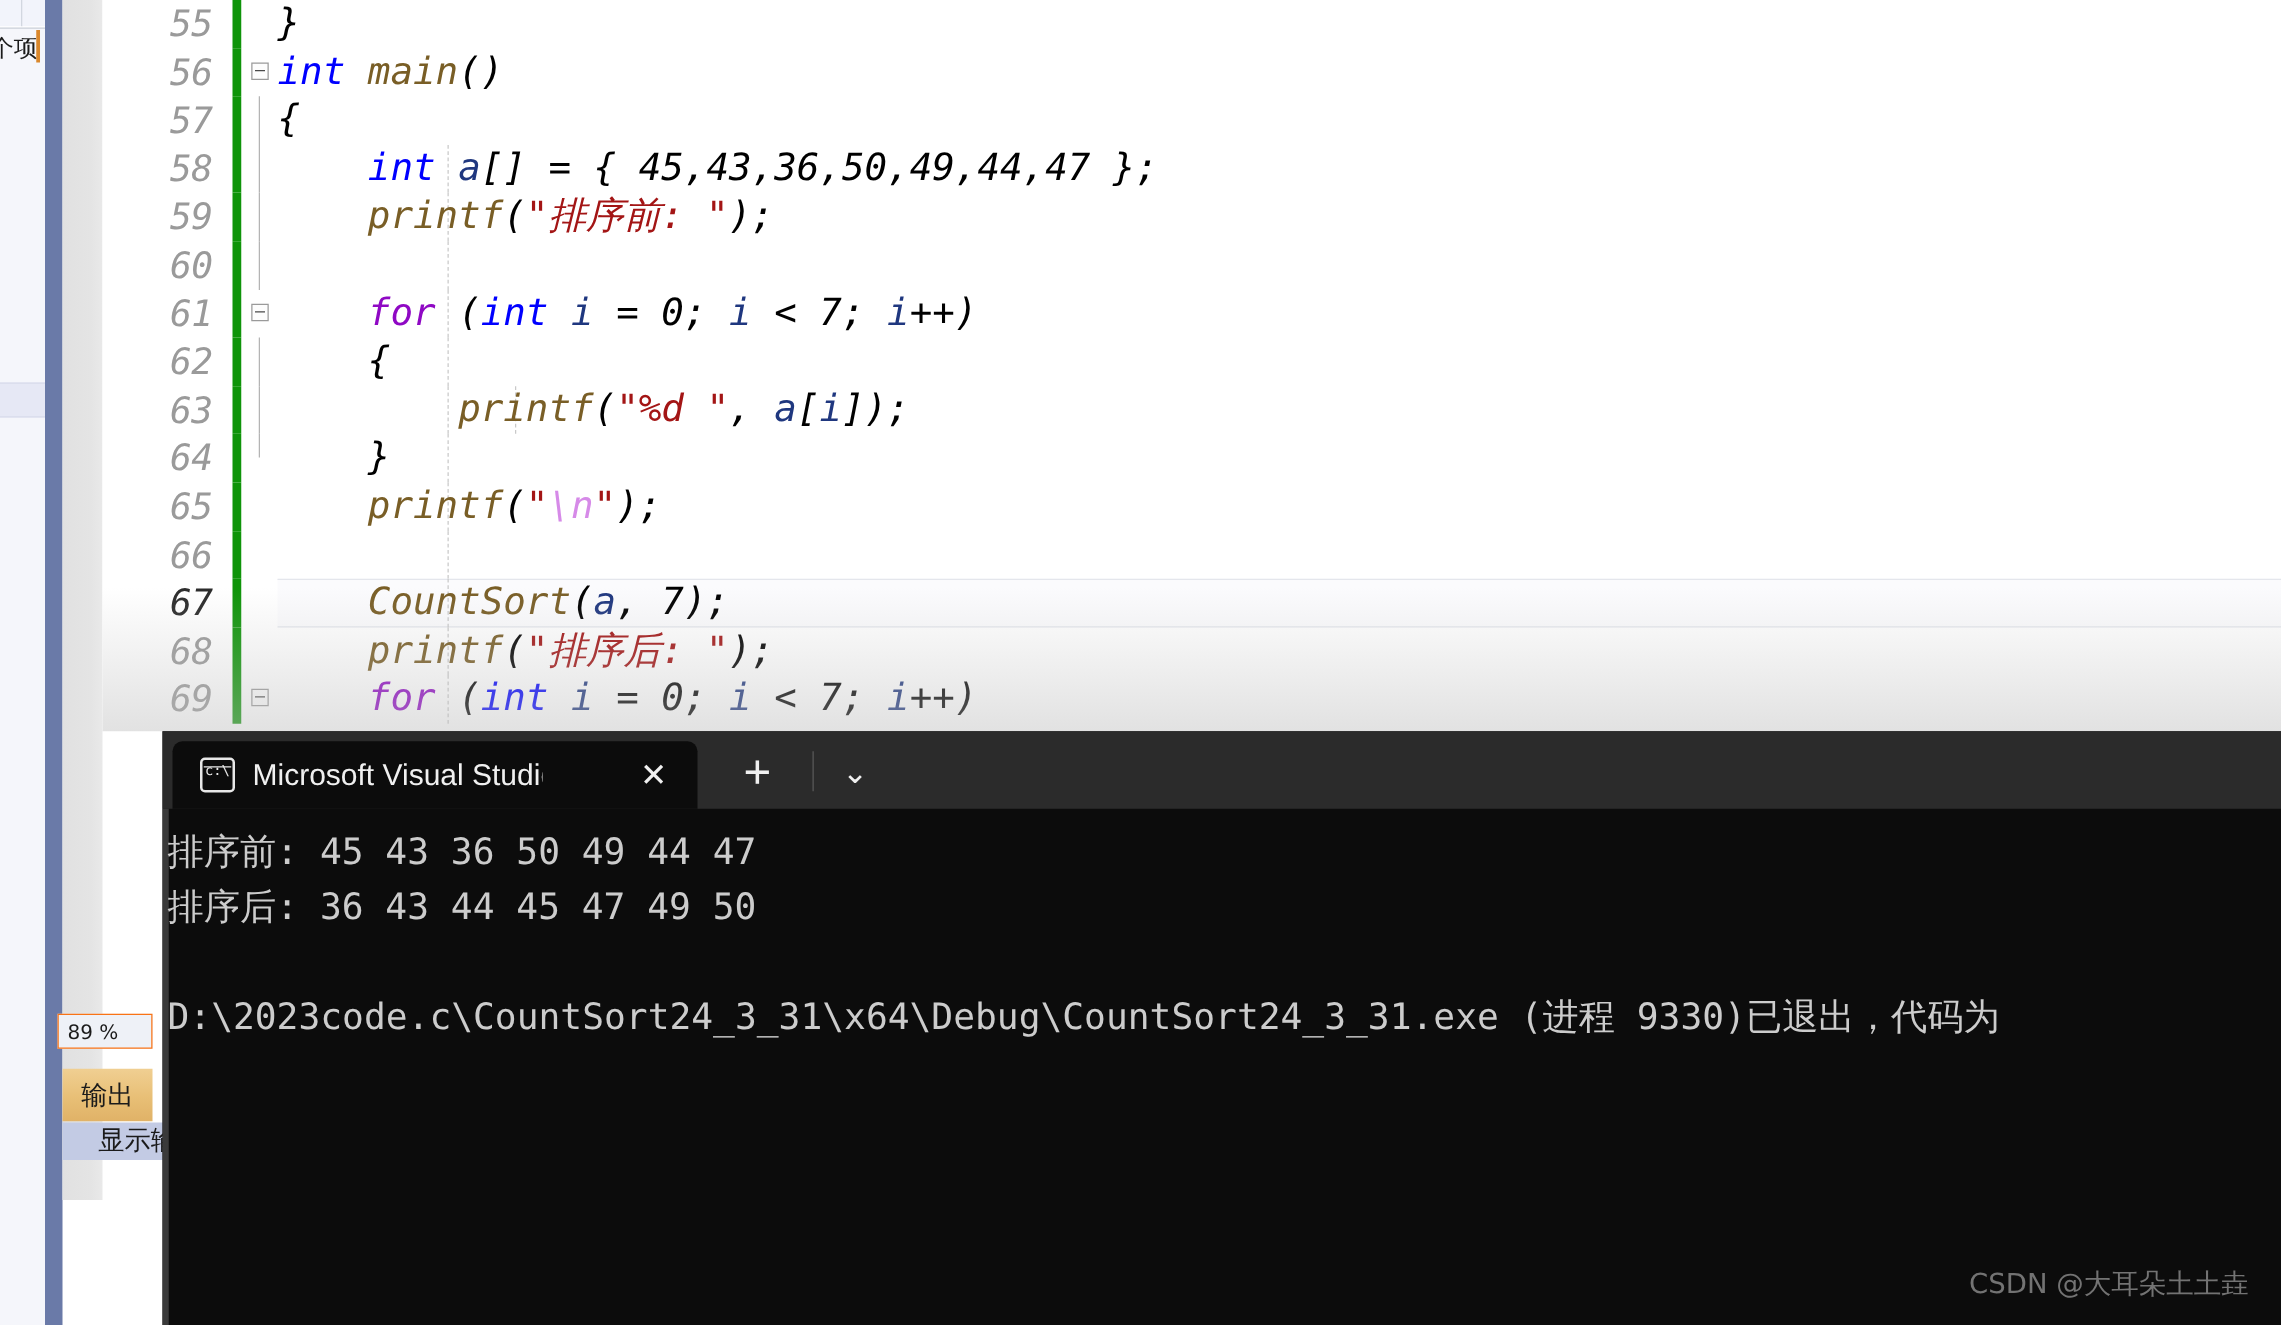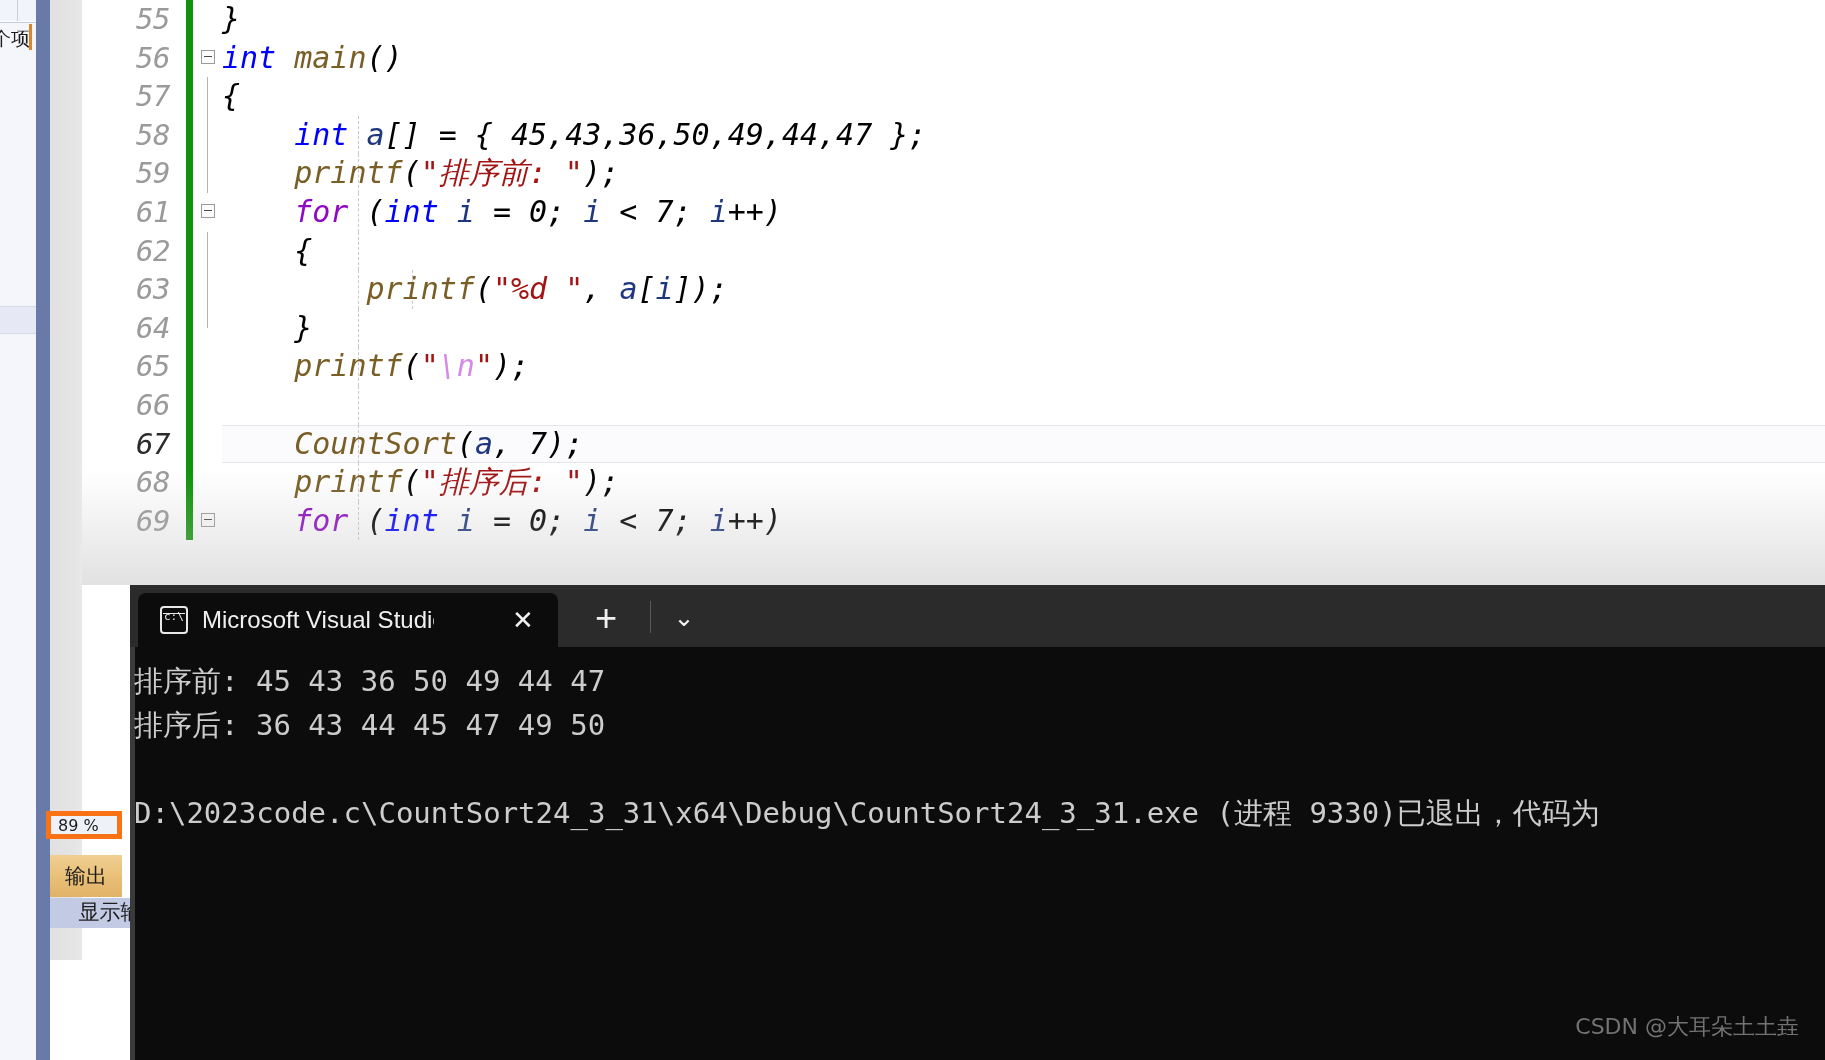--- a/index.html
+++ b/index.html
@@ -53,21 +53,21 @@
 
   
   .vs-gutterbg{
     position:absolute;left:50px;top:0;width:32px;height:960px;
     background:linear-gradient(to right,#e1e1e1 0%,#e4e4e4 70%,#e9e9e9 100%);
   }
 
   
   .zoom-box{
     position:absolute;left:46px;top:811px;width:76px;height:28px;
-    background:#eef1f7;border:5px solid #f97316;
+    background:#eef1f7;border:1px solid #f97316;
     display:flex;align-items:center;
     font-family:"DejaVu Sans", sans-serif;
     font-size:16px;color:#1b1b1b;padding-left:7px;box-sizing:border-box;
   }
 
   
   .out-tab{
     position:absolute;left:50px;top:855px;width:72px;height:42px;
     background:linear-gradient(to bottom,#f0cf92 0%,#e8bf76 55%,#e0b267 100%);
     display:flex;align-items:center;justify-content:center;
@@ -275,20 +275,29 @@
         <div class="codetext"><span class="k-plain">    </span><span class="k-blue">int </span><span class="k-var">a</span><span class="k-plain">[] = { </span><span class="k-plain">45,43,36,50,49,44,47</span><span class="k-plain"> };</span></div>
       </div>
       <div class="code-row">
         <div class="lineno">59</div>
         <div class="greenbar"></div>
         <div class="foldcol">
           <div class="foldline"></div>
         </div>
         <div class="ind-guide ig2"></div>
         <div class="codetext"><span class="k-plain">    </span><span class="k-fn">printf</span><span class="k-plain">(</span><span class="k-str">"排序前: "</span><span class="k-plain">);</span></div>
+      </div>
+      <div class="code-row">
+        <div class="lineno">60</div>
+        <div class="greenbar"></div>
+        <div class="foldcol">
+          <div class="foldline"></div>
+        </div>
+        <div class="ind-guide ig2"></div>
+        <div class="codetext"><span class="k-plain"></span></div>
       </div>
       <div class="code-row">
         <div class="lineno">61</div>
         <div class="greenbar"></div>
         <div class="foldcol">
           <div class="foldbox"></div>
         </div>
         <div class="ind-guide ig2"></div>
         <div class="codetext"><span class="k-plain">    </span><span class="k-purple">for </span><span class="k-plain">(</span><span class="k-blue">int </span><span class="k-var">i</span><span class="k-plain"> = 0; </span><span class="k-var">i</span><span class="k-plain"> &lt; 7; </span><span class="k-var">i</span><span class="k-plain">++)</span></div>
       </div>

